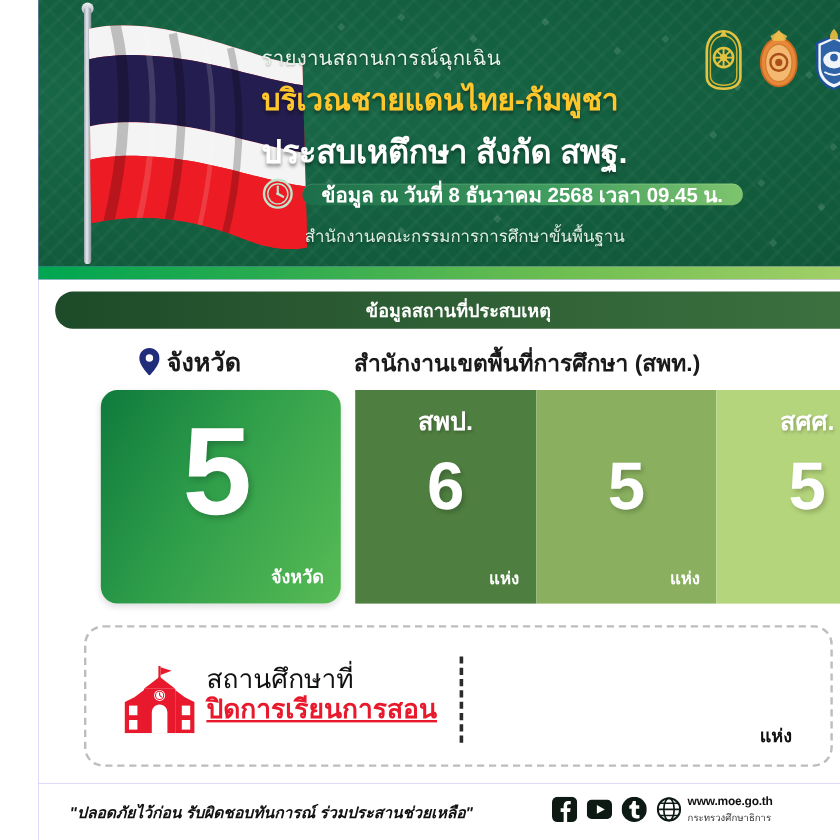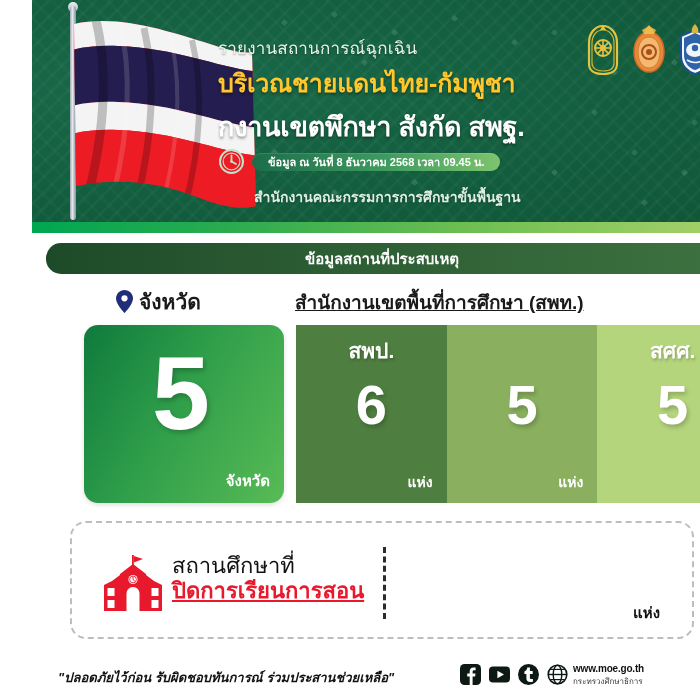--- a/index.html
+++ b/index.html
@@ -60,26 +60,26 @@
   .line3 {
     color:#ffffff; font-size:27px; font-weight:bold; margin-top:2px;
     letter-spacing:-.2px; text-shadow:0 2px 3px rgba(0,0,0,.4);
   }
   .datewrap { position:absolute; left:186px; top:148px; display:flex; align-items:center; gap:7px; }
   .clock-icon { width:27px; height:27px; flex:0 0 auto; }
   .date-pill {
     height:18px; padding:0 16px; display:flex; align-items:center;
     border-radius:13px;
     background: linear-gradient(90deg,#1c6d4a 0%, #3f9c5f 55%, #7ec46e 100%);
-    color:#fff; font-size:11px; font-weight:bold; white-space:nowrap;
+    color:#fff; font-size:17px; font-weight:bold; white-space:nowrap;
     box-shadow: inset 0 1px 0 rgba(255,255,255,.12);
   }
   .dept {
     position:absolute; left:222px; top:186px; color:#dfeee4;
-    font-size:14px; font-weight:700; text-shadow:0 1px 2px rgba(0,0,0,.3);
+    font-size:14px; font-weight:400; text-shadow:0 1px 2px rgba(0,0,0,.3);
   }
 
   
   .strip {
     position:absolute; left:0; top:222px; width:700px; height:11px;
     background: linear-gradient(90deg,#00a651 0%, #2bab4f 28%, #6dbe51 62%, #a8d26a 100%);
   }
 
   
   .body-area { position:absolute; left:0; top:233px; width:700px; height:420px; background:#fff; }
@@ -93,21 +93,21 @@
   }
 
   .label-row { position:absolute; left:0; top:52px; width:700px; height:32px; }
   .lbl-prov {
     position:absolute; left:84px; top:0; display:flex; align-items:center; gap:6px;
     font-size:21px; font-weight:bold; color:#1a1a1a;
   }
   .pin-icon { width:17px; height:23px; flex:0 0 auto; }
   .lbl-spt {
     position:absolute; left:263px; top:2px;
-    font-size:19px; font-weight:bold; color:#1a1a1a; white-space:nowrap;text-decoration:underline;
+    font-size:19px; font-weight:bold; color:#1a1a1a; white-space:nowrap;
   }
 
   
   .prov-card {
     position:absolute; left:52px; top:92px; width:200px; height:178px;
     border-radius:14px;
     background: linear-gradient(120deg,#0f7a3d 0%, #2f9e4a 45%, #58bb55 100%);
     box-shadow:0 2px 5px rgba(0,0,0,.13);
   }
   .prov-num {
@@ -274,21 +274,21 @@
           <circle cx="19" cy="24" r="3.2" fill="#2e63a8"></circle>
           <path d="M19,0 C22,3 23,6 22,9 L16,9 C15,6 16,3 19,0 Z" fill="#d9b441"></path>
           <path d="M11,36 Q19,41 27,36" stroke="#f0f4f9" stroke-width="1.6" fill="none"></path>
         </svg>
       </div>
     </div>
 
     <div class="hdr-text">
       <div class="line1">รายงานสถานการณ์ฉุกเฉิน</div>
       <div class="line2">บริเวณชายแดนไทย-กัมพูชา</div>
-      <div class="line3">กงานเขตพึกษา สังกัด สพฐ.</div>
+      <div class="line3">ประสบเหตึกษา สังกัด สพฐ.</div>
     </div>
 
     <div class="datewrap">
       <svg class="clock-icon" viewBox="0 0 27 27">
         <circle cx="13.5" cy="13.5" r="11.5" fill="none" stroke="#bfe3cb" stroke-width="2"></circle>
         <circle cx="13.5" cy="13.5" r="8.4" fill="none" stroke="#bfe3cb" stroke-width="1.2"></circle>
         <line x1="13.5" y1="13.5" x2="13.5" y2="7.5" stroke="#bfe3cb" stroke-width="1.8" stroke-linecap="round"></line>
         <line x1="13.5" y1="13.5" x2="18" y2="16" stroke="#bfe3cb" stroke-width="1.8" stroke-linecap="round"></line>
         <circle cx="13.5" cy="13.5" r="1.3" fill="#bfe3cb"></circle>
       </svg>

